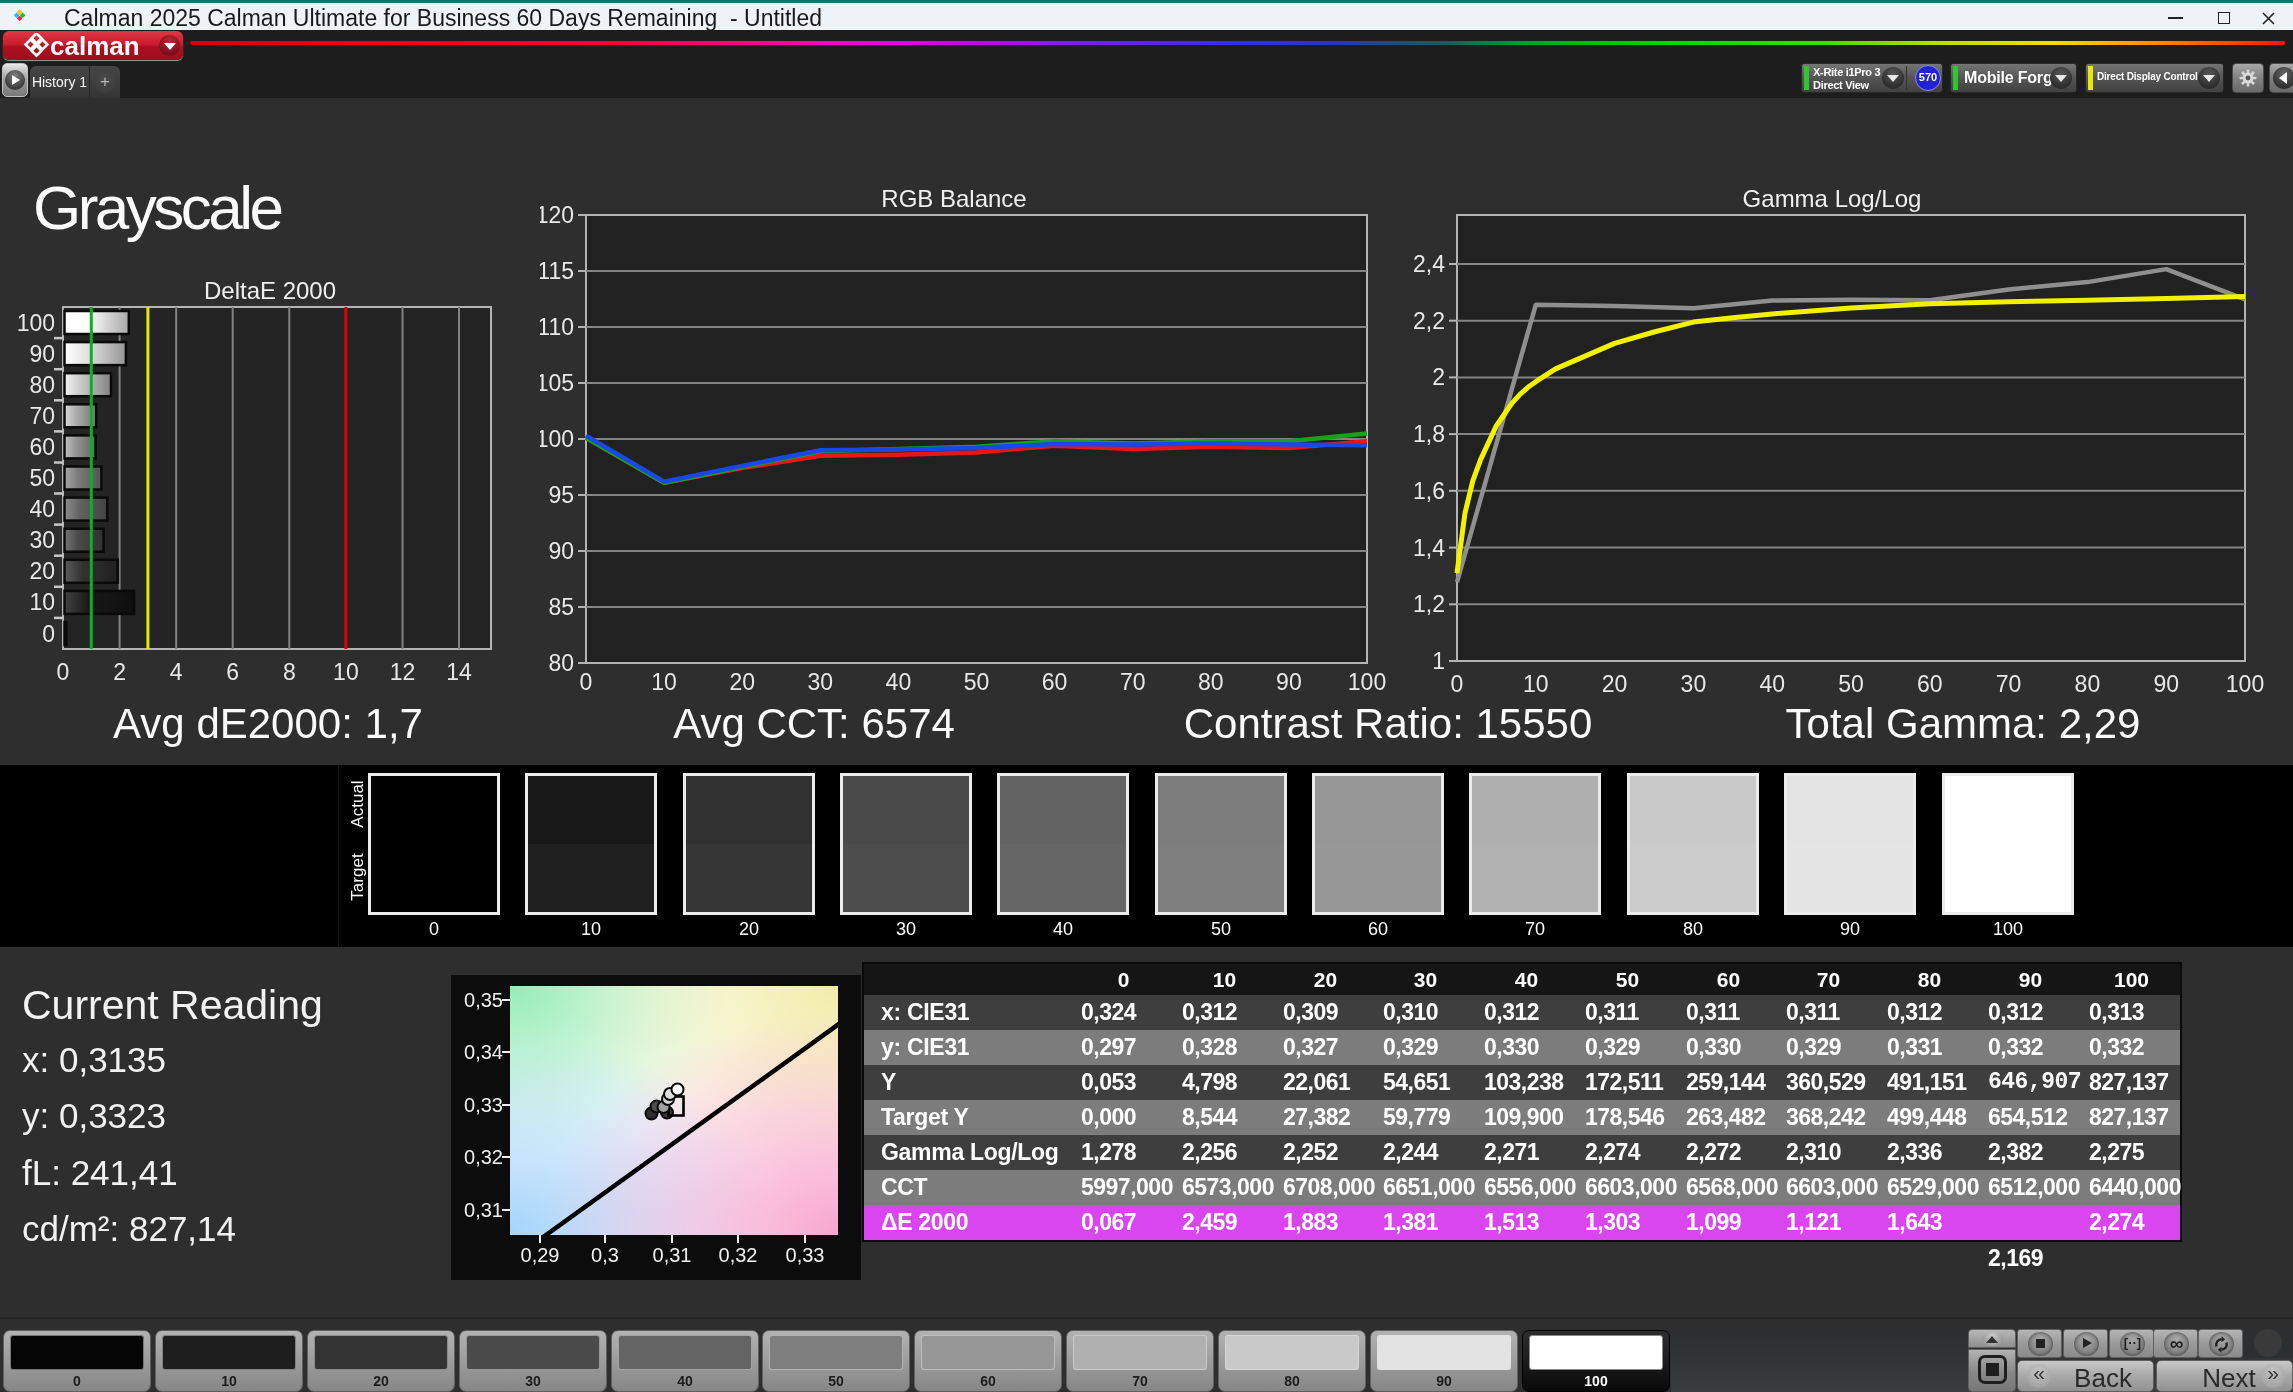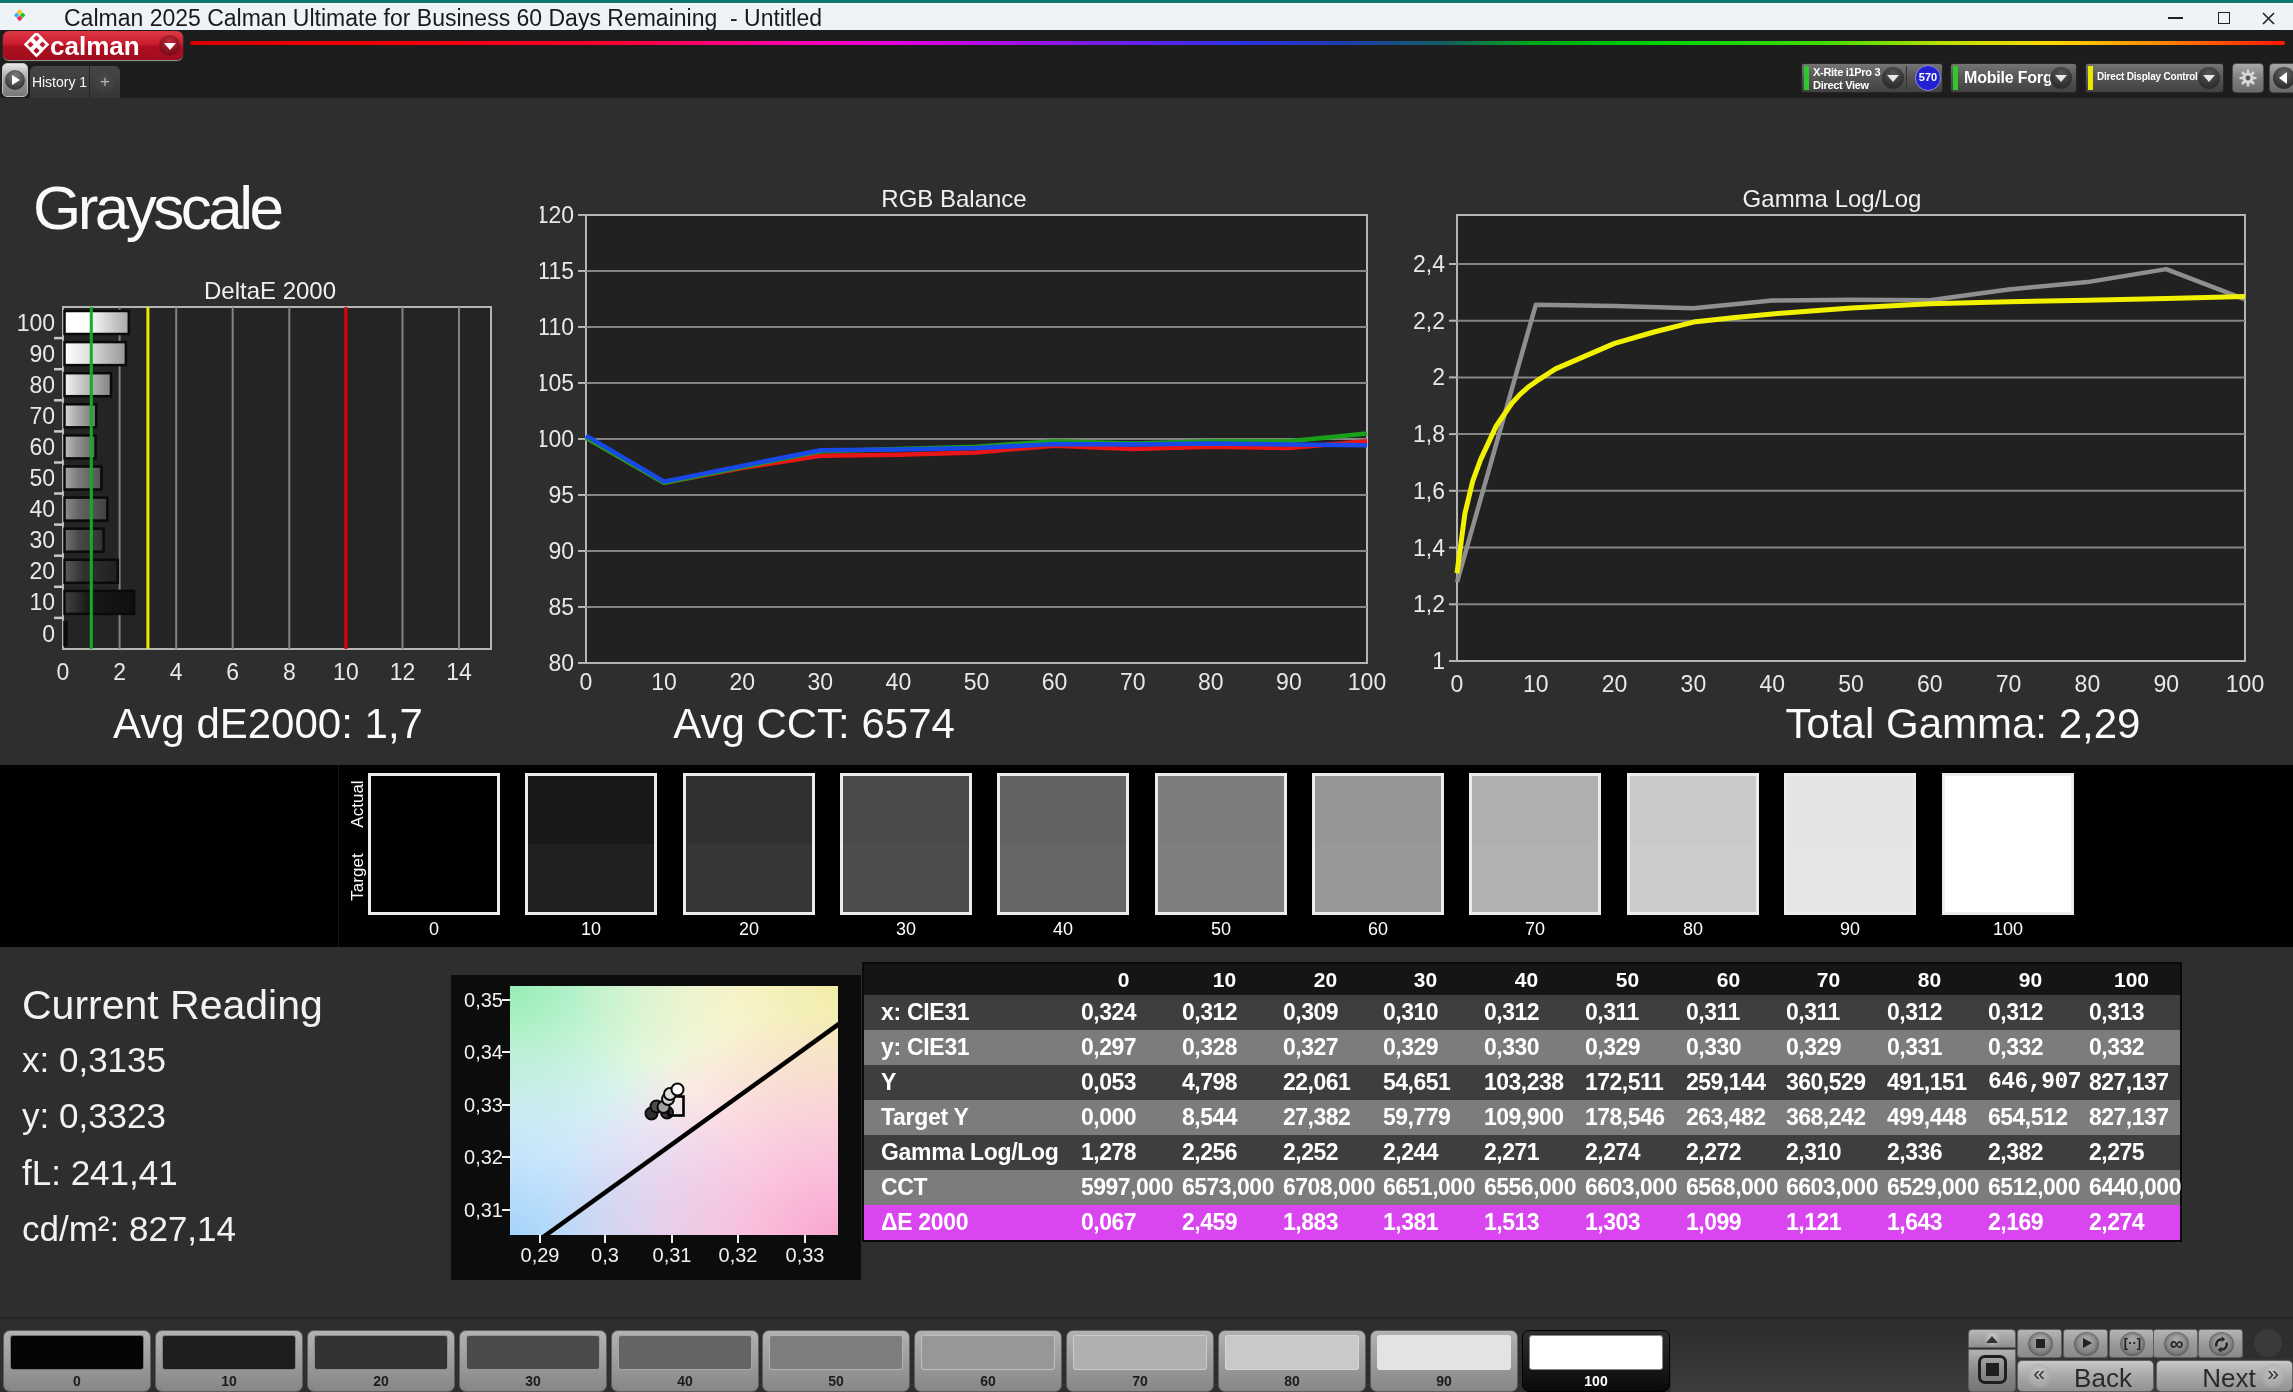--- a/index.html
+++ b/index.html
@@ -398,20 +398,21 @@
 <circle cx="667" cy="1112.5" r="6" fill="#383838" stroke="#0a0a0a" stroke-width="2"></circle>
 <rect x="668.5" y="1096.5" width="15" height="19" fill="none" stroke="#000" stroke-width="2.6"></rect>
 <circle cx="663.5" cy="1107" r="6" fill="#a0a0a0" stroke="#0a0a0a" stroke-width="2"></circle>
 <circle cx="668" cy="1099" r="6" fill="#cfcfcf" stroke="#0a0a0a" stroke-width="2"></circle>
 <circle cx="670" cy="1094" r="6" fill="#dedede" stroke="#0a0a0a" stroke-width="2"></circle>
 <circle cx="677.5" cy="1089.5" r="6" fill="#ffffff" stroke="#0a0a0a" stroke-width="2"></circle>
 </svg>
 
   <div class="bigstat" style="left:68px; width:400px;">Avg dE2000: 1,7</div>
   <div class="bigstat" style="left:614px; width:400px;">Avg CCT: 6574</div>
+  <div class="bigstat" style="left:1138px; width:500px;">Contrast Ratio: 15550</div>
   <div class="bigstat" style="left:1713px; width:500px;">Total Gamma: 2,29</div>
 
   <div id="band">
 <div class="abs" style="left:338px; top:0; width:1px; height:182px; background:#161616;"></div>
 <div class="rotlab" style="left:328px; top:29px;">Actual</div>
 <div class="rotlab" style="left:328px; top:102px;">Target</div>
 <div class="sw" style="left:368px;">
         <div class="h" style="top:0; background:#000000;"></div>
         <div class="h" style="top:50%; background:#000000;"></div>
       </div>
@@ -576,21 +577,21 @@
 <div class="rlab">ΔE 2000</div>
 <div class="cell" style="left:217px;">0,067</div>
 <div class="cell" style="left:318px;">2,459</div>
 <div class="cell" style="left:419px;">1,883</div>
 <div class="cell" style="left:519px;">1,381</div>
 <div class="cell" style="left:620px;">1,513</div>
 <div class="cell" style="left:721px;">1,303</div>
 <div class="cell" style="left:822px;">1,099</div>
 <div class="cell" style="left:922px;">1,121</div>
 <div class="cell" style="left:1023px;">1,643</div>
-<div class="cell" style="left:1124px;">2,169</div>
+<div class="cell" style="left:1124px;margin-top:36px;">2,169</div>
 <div class="cell" style="left:1225px;">2,274</div>
 </div>
 </div>
 
   <div id="toolsep"></div>
   <div id="gapzone"></div>
 <div class="patchbtn" style="left:3px;">
       <div class="p" style="background:#050505;"></div>
       <div class="l">0</div>
     </div>

